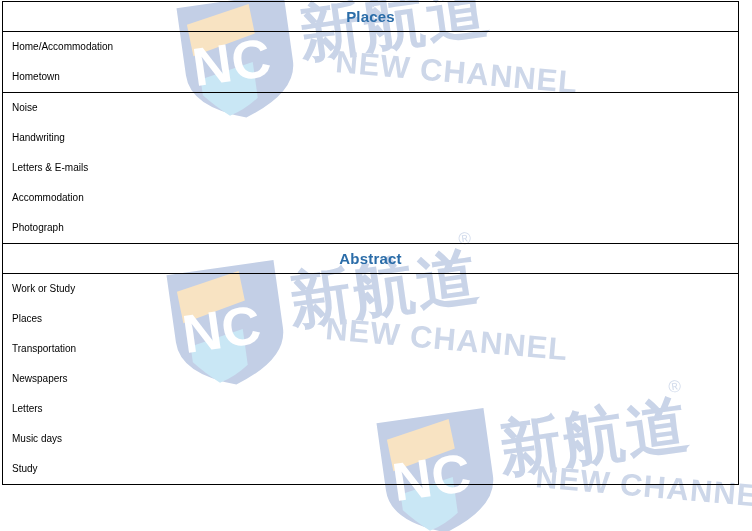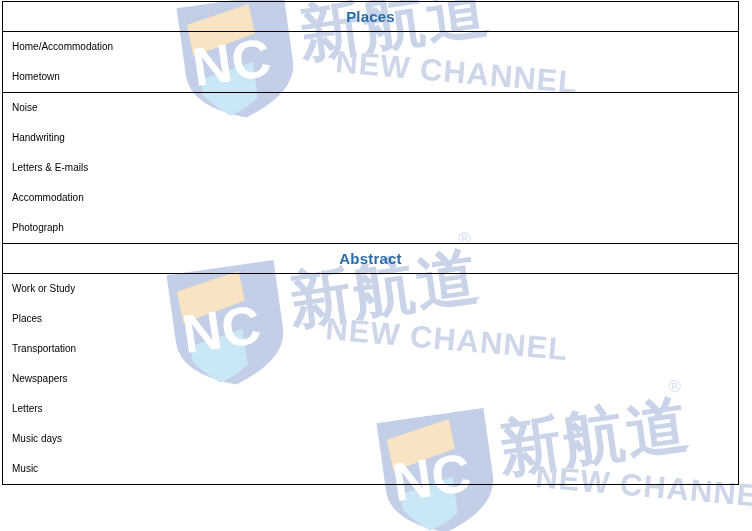--- a/index.html
+++ b/index.html
@@ -200,21 +200,21 @@
         </tr>
         <tr>
           <td class="items-cell">
             <ul class="item-list">
               <li>Work or Study</li>
               <li>Places</li>
               <li>Transportation</li>
               <li>Newspapers</li>
               <li>Letters</li>
               <li>Music days</li>
-              <li>Music</li>
+              <li>Study</li>
             </ul>
           </td>
         </tr>
       </tbody>
     </table>
   </div>
 
 </div>
 
 </body></html>

